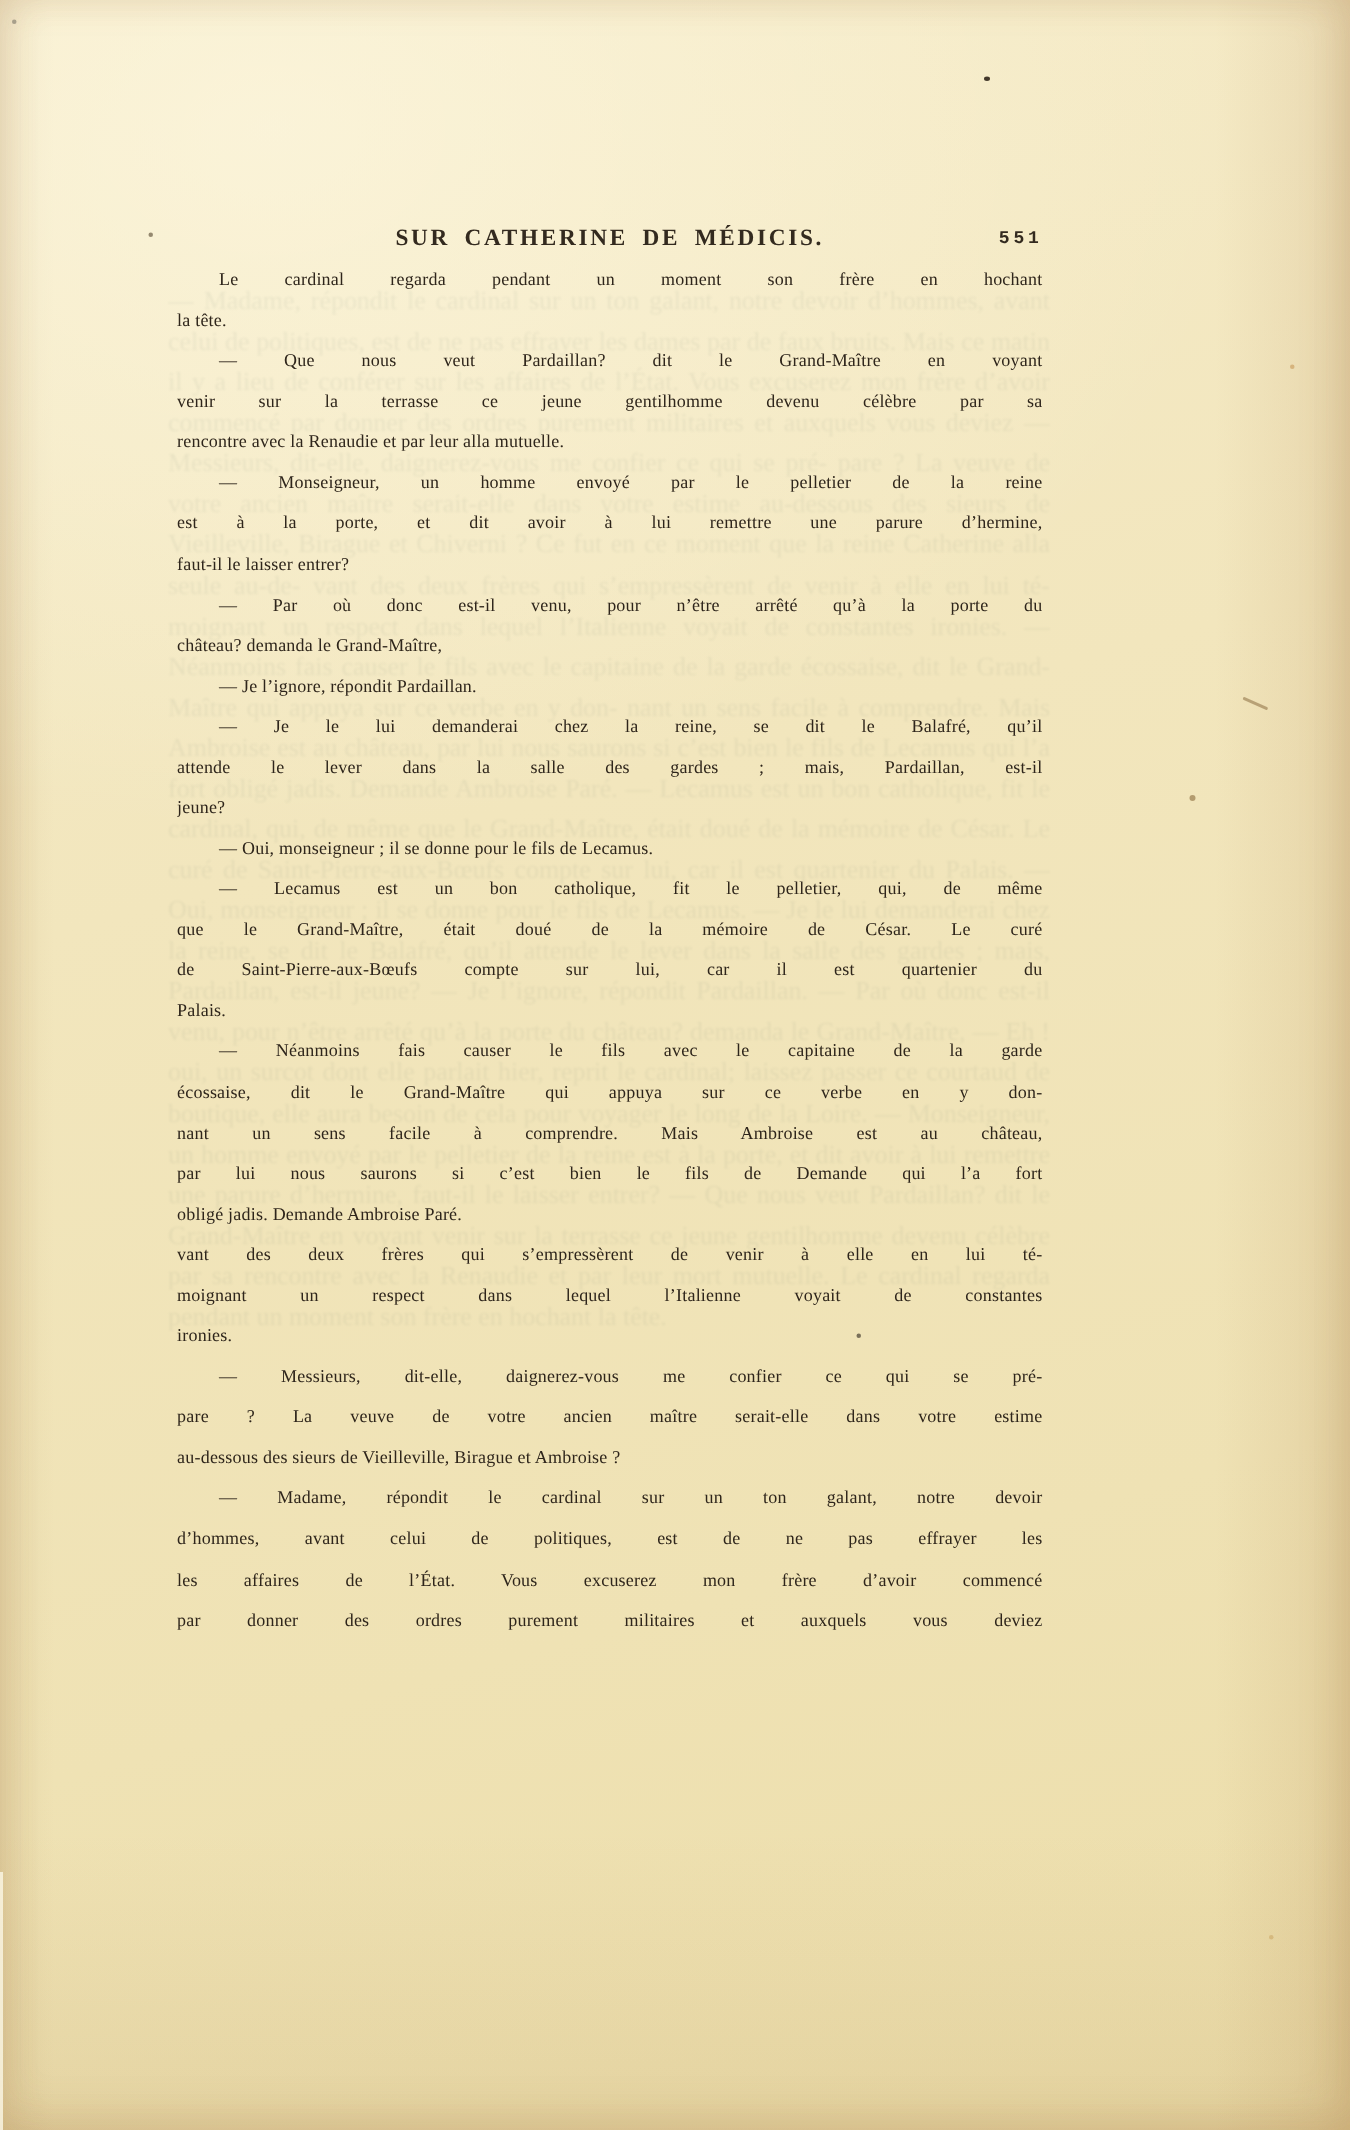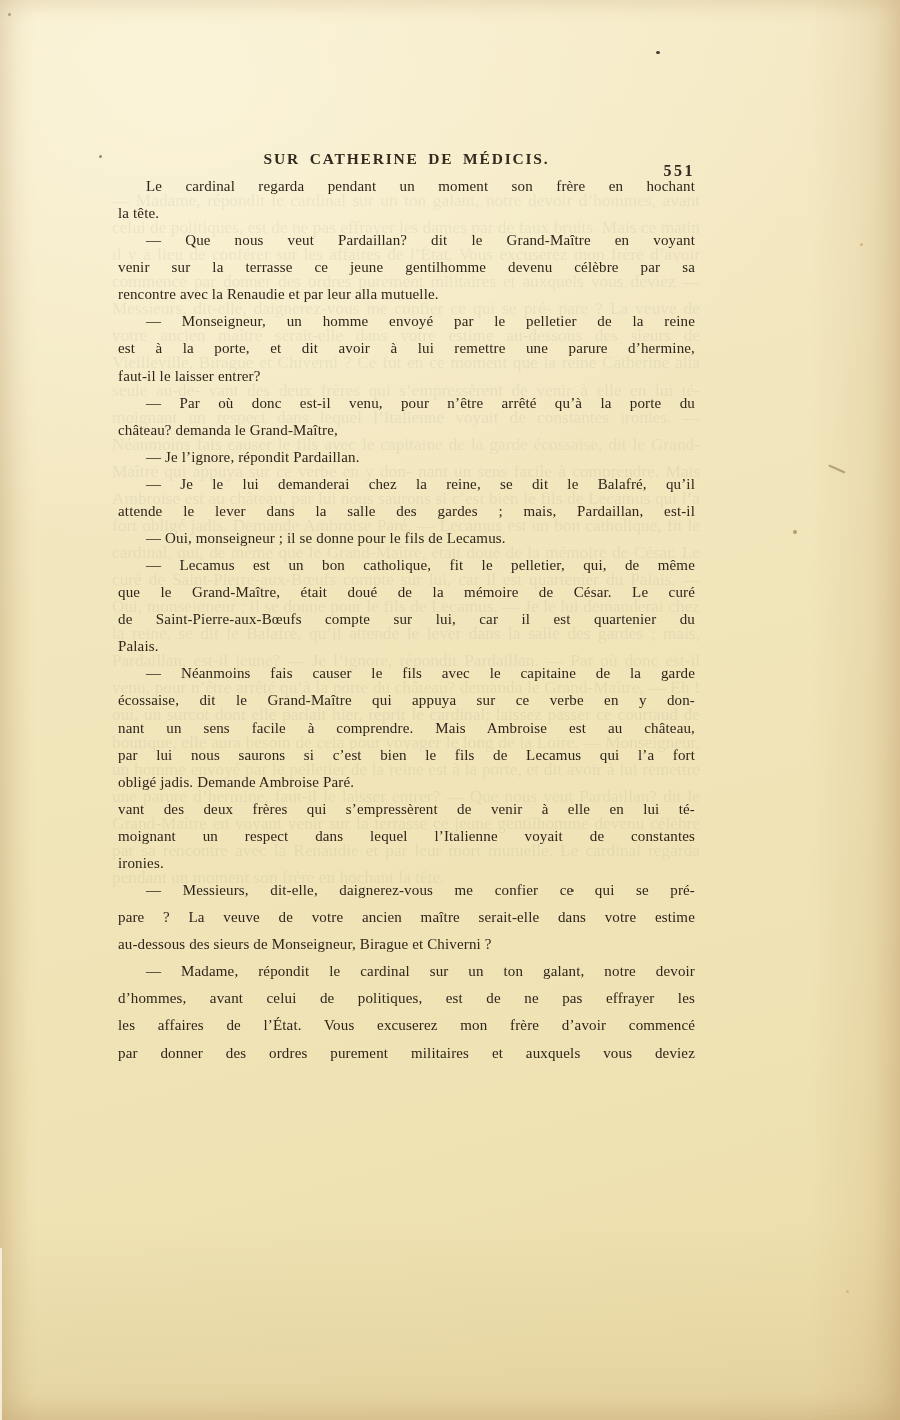--- a/index.html
+++ b/index.html
@@ -59,33 +59,34 @@
     text-align: center;
     font-weight: bold;
     font-size: 15.5px;
     letter-spacing: 1.8px;
     word-spacing: 4px;
     color: #332a1f;
   }
   .folio {
     position: absolute;
     right: 0;
-    top: 12px;
+    top: 0;
     font-weight: bold;
-    font-size: 16px;
+    font-size: 12px;
     letter-spacing: 2.5px;
     color: #332a1f;
+    font-family: Liberation Mono, monospace;
   }
 
   .text-block {
     position: absolute;
     left: 118px;
     top: 173px;
     width: 577px;
-    font-size: 15px;
+    font-size: 12px;
     letter-spacing: 0.15px;
   }
   .paragraph { margin: 0; }
   .line {
     height: 27.08px;
     line-height: 27.08px;
     overflow: hidden;
     text-align: justify;
     text-align-last: justify;
   }
@@ -140,46 +141,47 @@
       <div class="paragraph">
         <div class="line first">— Par où donc est-il venu, pour n’être arrêté qu’à la porte du</div>
         <div class="line lastline">château? demanda le Grand-Maître,</div>
       </div>
       <div class="paragraph">
         <div class="line first lastline">— Je l’ignore, répondit Pardaillan.</div>
       </div>
       <div class="paragraph">
         <div class="line first">— Je le lui demanderai chez la reine, se dit le Balafré, qu’il</div>
         <div class="line">attende le lever dans la salle des gardes ; mais, Pardaillan, est-il</div>
+        <div class="line lastline">jeune?</div>
       </div>
       <div class="paragraph">
         <div class="line first lastline">— Oui, monseigneur ; il se donne pour le fils de Lecamus.</div>
       </div>
       <div class="paragraph">
         <div class="line first">— Lecamus est un bon catholique, fit le pelletier, qui, de même</div>
         <div class="line">que le Grand-Maître, était doué de la mémoire de César. Le curé</div>
         <div class="line">de Saint-Pierre-aux-Bœufs compte sur lui, car il est quartenier du</div>
         <div class="line lastline">Palais.</div>
       </div>
       <div class="paragraph">
         <div class="line first">— Néanmoins fais causer le fils avec le capitaine de la garde</div>
         <div class="line">écossaise, dit le Grand-Maître qui appuya sur ce verbe en y don-</div>
         <div class="line">nant un sens facile à comprendre. Mais Ambroise est au château,</div>
-        <div class="line">par lui nous saurons si c’est bien le fils de Lecamus qui l’a fort</div>
+        <div class="line">par lui nous saurons si c’est bien le fils de Demande qui l’a fort</div>
         <div class="line lastline">obligé jadis. Demande Ambroise Paré.</div>
       </div>
       <div class="paragraph">
         <div class="line">vant des deux frères qui s’empressèrent de venir à elle en lui té-</div>
         <div class="line">moignant un respect dans lequel l’Italienne voyait de constantes</div>
         <div class="line lastline">ironies.</div>
       </div>
       <div class="paragraph">
         <div class="line first">— Messieurs, dit-elle, daignerez-vous me confier ce qui se pré-</div>
         <div class="line">pare ? La veuve de votre ancien maître serait-elle dans votre estime</div>
-        <div class="line lastline">au-dessous des sieurs de Monseigneur, Birague et Chiverni ?</div>
+        <div class="line lastline">au-dessous des sieurs de Vieilleville, Birague et Ambroise ?</div>
       </div>
       <div class="paragraph">
         <div class="line first">— Madame, répondit le cardinal sur un ton galant, notre devoir</div>
         <div class="line">d’hommes, avant celui de politiques, est de ne pas effrayer les</div>
         <div class="line">les affaires de l’État. Vous excuserez mon frère d’avoir commencé</div>
         <div class="line">par donner des ordres purement militaires et auxquels vous deviez</div>
       </div>
     </main>
 
   <span class="speck" style="left:656px;top:51px;width:4px;height:3px;background:#42382a;"></span>

